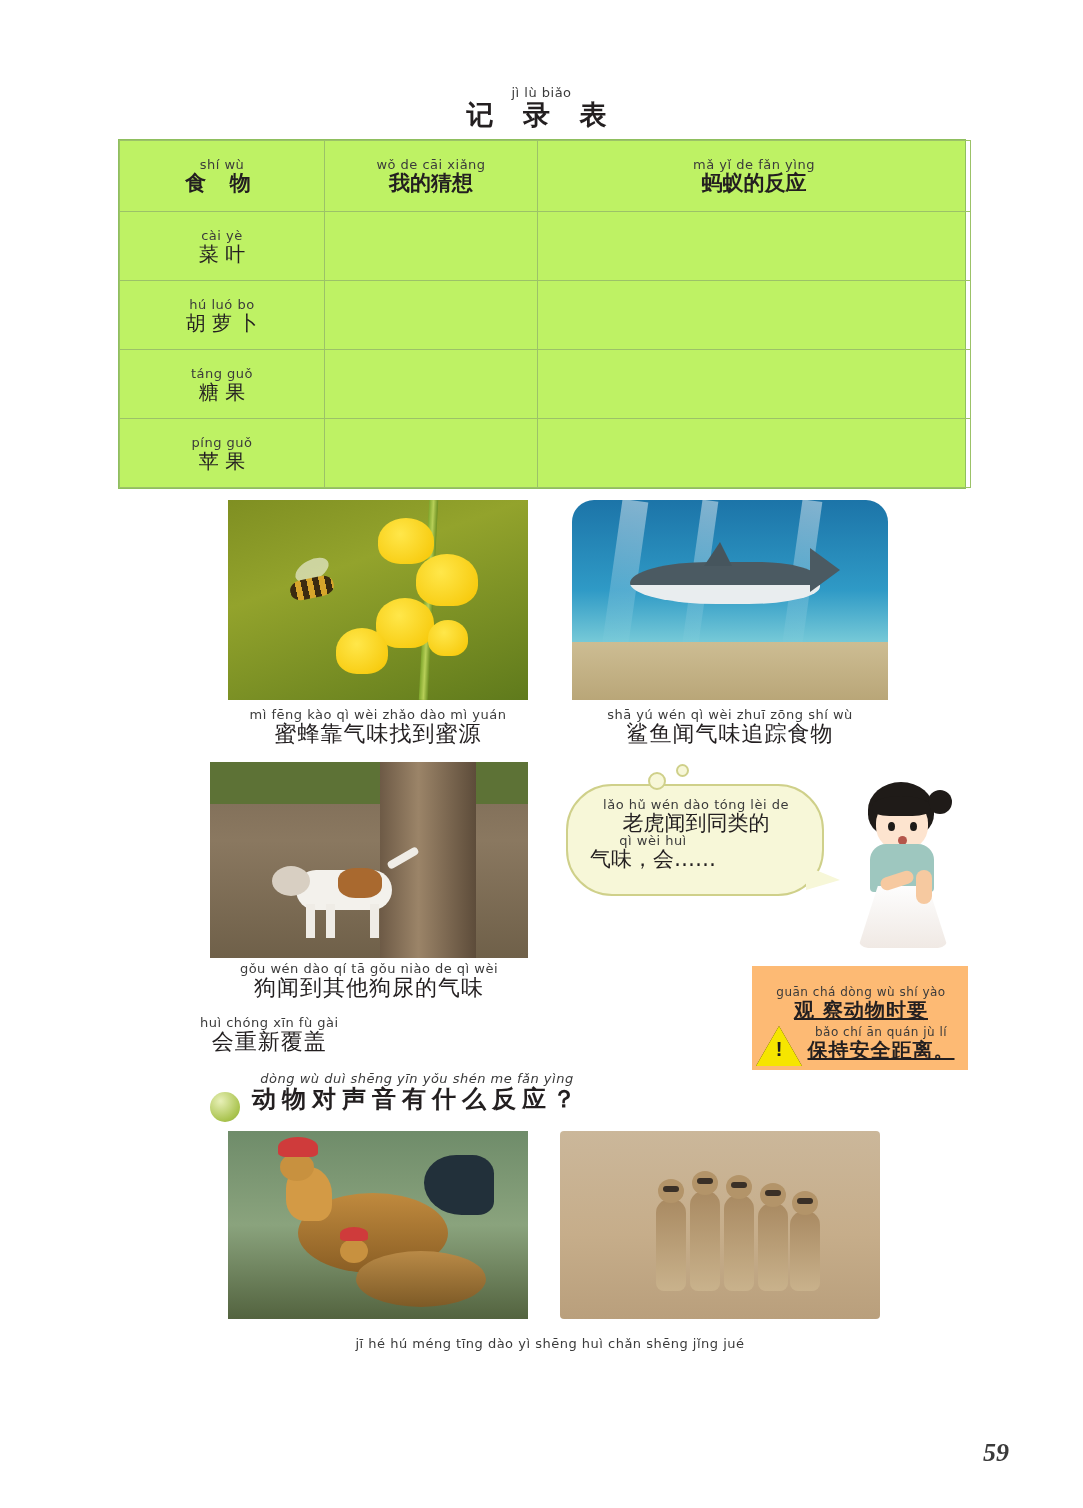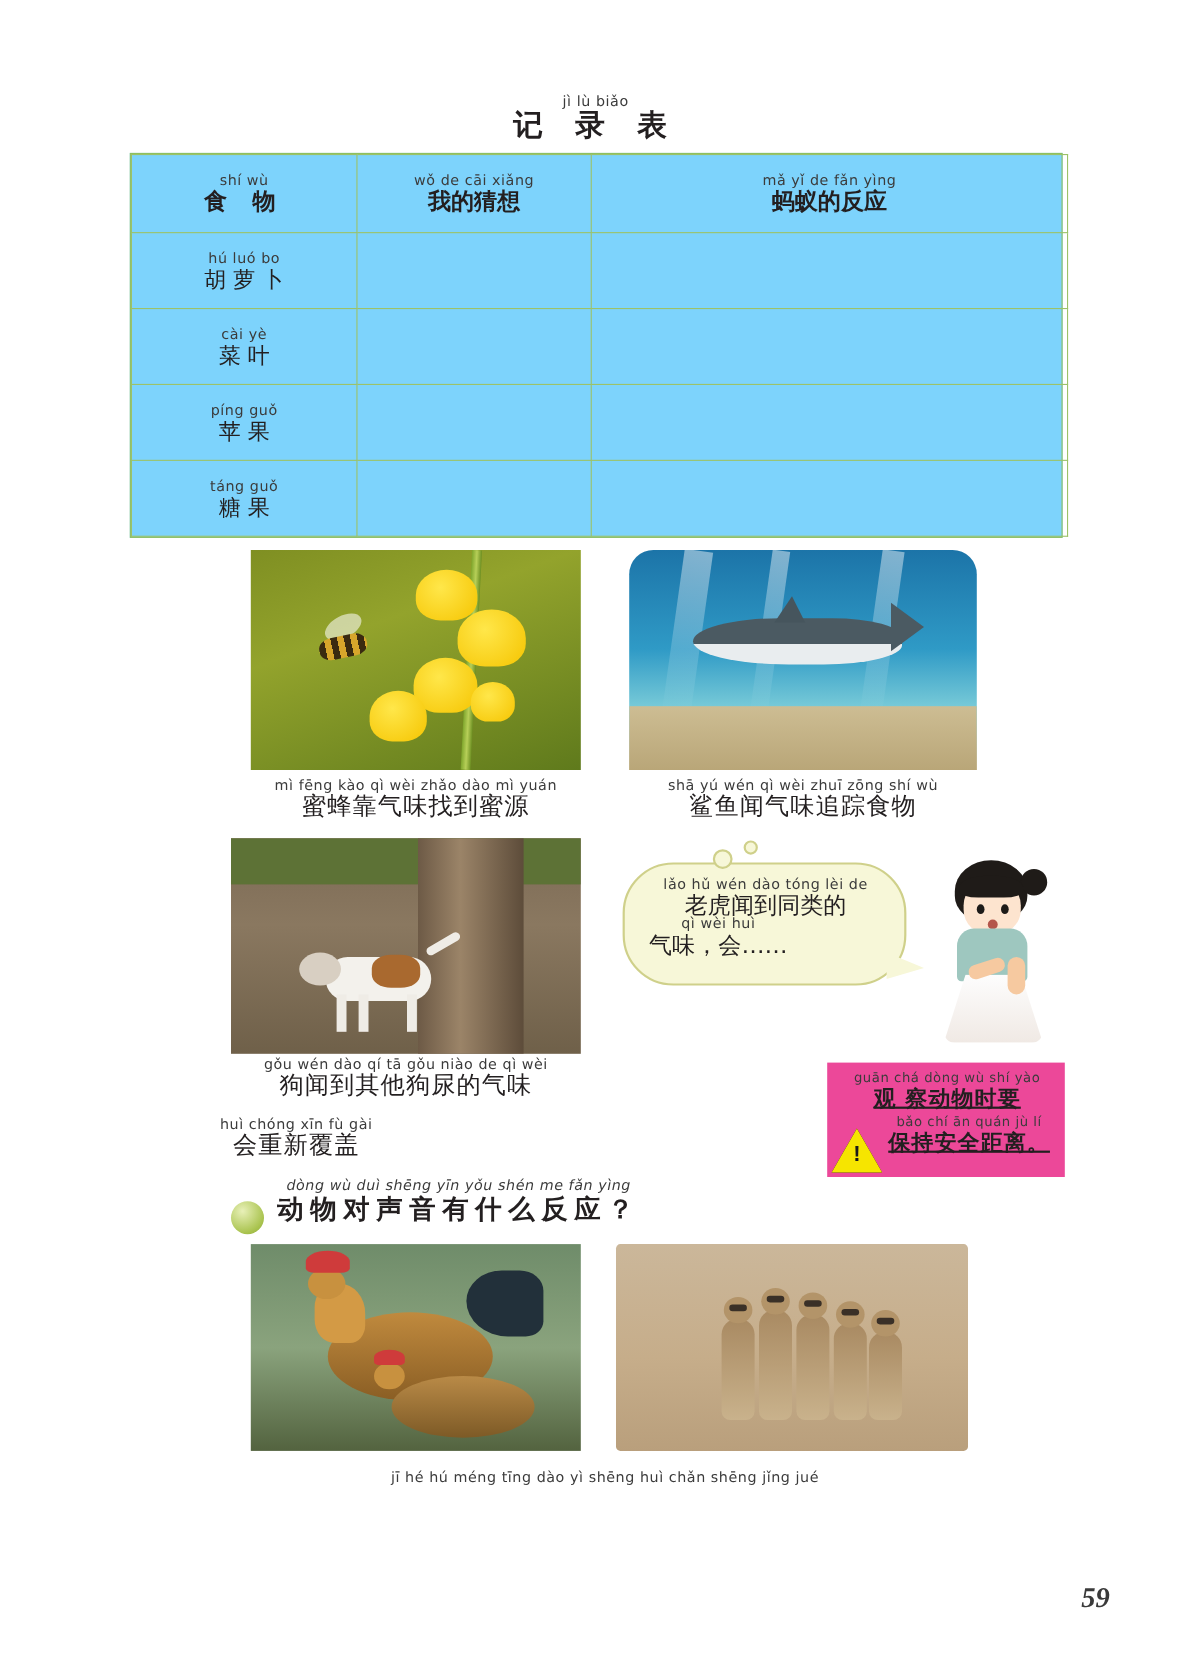--- a/index.html
+++ b/index.html
@@ -53,21 +53,21 @@
     letter-spacing: 10px;
   }
 
   
   .record-table {
     position: absolute;
     left: 118px;
     top: 139px;
     width: 848px;
     border: 1px solid #8fbf5f;
-    background: #7dd3fc;
+    background: #bef264;
     box-sizing: border-box;
   }
   .record-table table {
     border-collapse: collapse;
     width: 100%;
     table-layout: fixed;
   }
   .record-table td {
     border: 1px solid #9cc268;
     height: 68px;
@@ -333,23 +333,23 @@
   }
   .girl .armR {
     position: absolute; left: 74px; top: 92px; width: 16px; height: 34px;
     background: #f6c9a0; border-radius: 8px;
   }
 
   
   .warn {
     position: absolute;
     left: 752px; top: 966px; width: 216px; height: 104px;
-    background: #ec4899;
+    background: #fdba74;
     box-sizing: border-box;
-    padding: 8px 10px 0 12px;
+    padding: 20px 10px 0 12px;
   }
   .warn .l1, .warn .l2 { text-align: center; }
   .warn .hz { font-size: 20px; font-weight: bold; letter-spacing: 1px; text-decoration: underline; }
   .warn .py { font-size: 12px; }
   .warn .l2 { margin-top: 6px; padding-left: 40px; }
   .tri {
     position: absolute; left: 756px; top: 1026px; width: 0; height: 0;
     border-left: 23px solid transparent;
     border-right: 23px solid transparent;
     border-bottom: 40px solid #f6e500;
@@ -409,55 +409,55 @@
         <span class="ruby head">
           <span class="py">mǎ  yǐ  de fǎn yìng</span>
           <span class="hz">蚂蚁的反应</span>
         </span>
       </td>
     </tr>
 
     <tr>
       <td class="c1">
         <span class="ruby cell">
+          <span class="py">cài    yè</span>
+          <span class="hz">菜 叶</span>
+        </span>
+      </td>
+      <td class="c2"></td>
+      <td class="c3"></td>
+    </tr>
+
+    <tr>
+      <td class="c1">
+        <span class="ruby cell">
           <span class="py">hú  luó  bo</span>
           <span class="hz">胡 萝 卜</span>
         </span>
       </td>
       <td class="c2"></td>
       <td class="c3"></td>
     </tr>
 
     <tr>
       <td class="c1">
         <span class="ruby cell">
-          <span class="py">cài    yè</span>
-          <span class="hz">菜 叶</span>
+          <span class="py">táng guǒ</span>
+          <span class="hz">糖 果</span>
         </span>
       </td>
       <td class="c2"></td>
       <td class="c3"></td>
     </tr>
 
     <tr>
       <td class="c1">
         <span class="ruby cell">
           <span class="py">píng guǒ</span>
           <span class="hz">苹 果</span>
-        </span>
-      </td>
-      <td class="c2"></td>
-      <td class="c3"></td>
-    </tr>
-
-    <tr>
-      <td class="c1">
-        <span class="ruby cell">
-          <span class="py">táng guǒ</span>
-          <span class="hz">糖 果</span>
         </span>
       </td>
       <td class="c2"></td>
       <td class="c3"></td>
     </tr>
   </tbody>
     </table>
 </div>
 
 <div class="photo" id="photo-bee">

